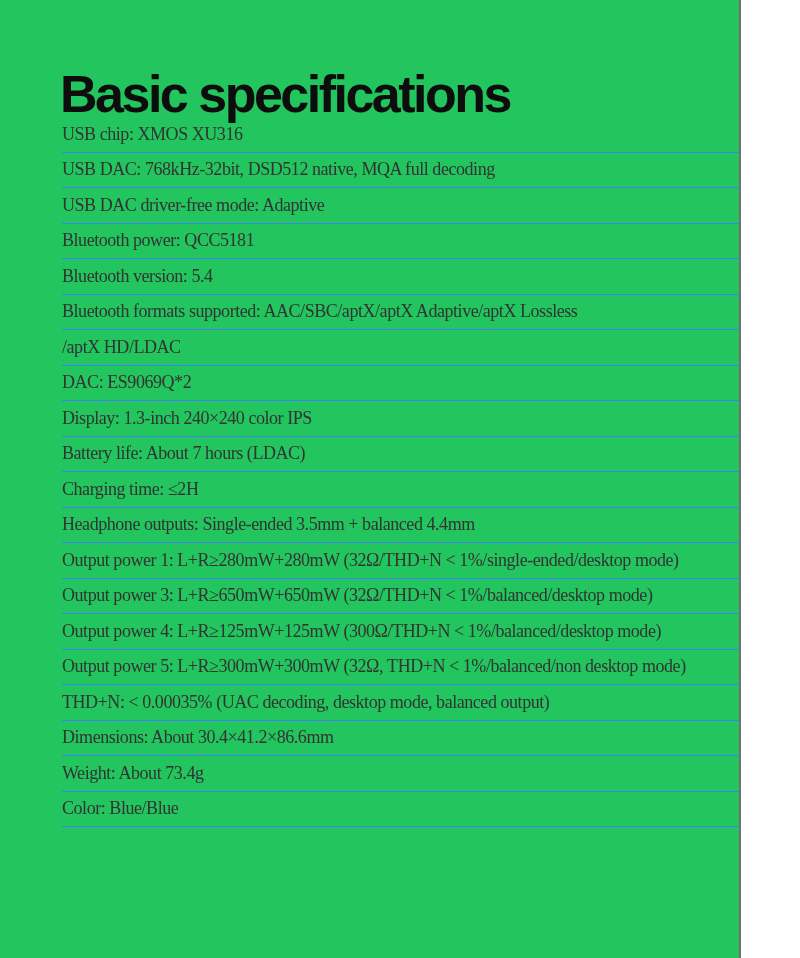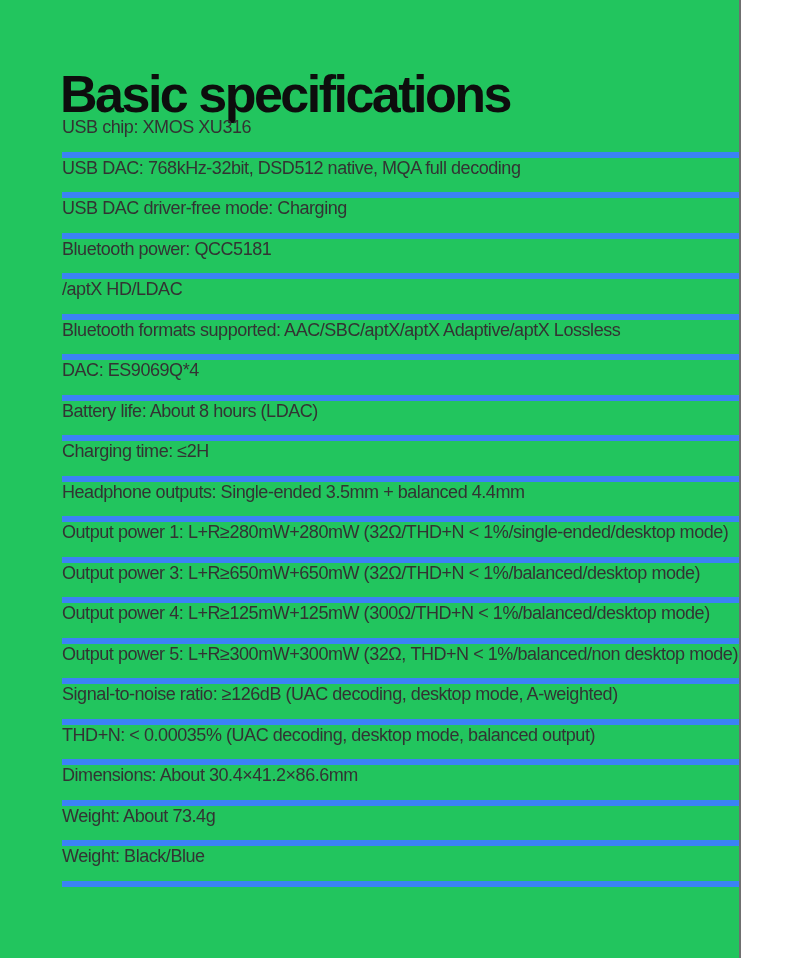--- a/index.html
+++ b/index.html
@@ -36,22 +36,24 @@
     white-space: nowrap;
   }
   .spec-list {
     position: absolute;
     left: 62px;
     top: 117px;
     width: 684px;
   }
   .spec-row {
     height: 34.5px;
-    border-bottom: 6px solid #3b82f6;
+    border-bottom: 1px solid #3b82f6;
     display: flex;
+    align-items: center;
+    font-family: Liberation Serif, serif;
   }
   .spec-text {
     font-size: 18px;
     letter-spacing: -0.45px;
     color: #333333;
     white-space: nowrap;
   }
 </style>
 </head>
 <body>
@@ -60,66 +62,69 @@
   <h1 class="title">Basic specifications</h1>
 
   <div class="spec-list">
       <div class="spec-row">
     <span class="spec-text">USB chip: XMOS XU316</span>
   </div>
       <div class="spec-row">
     <span class="spec-text">USB DAC: 768kHz-32bit, DSD512 native, MQA full decoding</span>
   </div>
       <div class="spec-row">
-    <span class="spec-text">USB DAC driver-free mode: Charging</span>
+    <span class="spec-text">USB DAC driver-free mode: Adaptive</span>
   </div>
       <div class="spec-row">
     <span class="spec-text">Bluetooth power: QCC5181</span>
   </div>
       <div class="spec-row">
-    <span class="spec-text">/aptX HD/LDAC</span>
+    <span class="spec-text">Bluetooth version: 5.4</span>
   </div>
       <div class="spec-row">
     <span class="spec-text">Bluetooth formats supported: AAC/SBC/aptX/aptX Adaptive/aptX Lossless</span>
   </div>
       <div class="spec-row">
-    <span class="spec-text">DAC: ES9069Q*4</span>
+    <span class="spec-text">/aptX HD/LDAC</span>
   </div>
       <div class="spec-row">
-    <span class="spec-text">Battery life: About 8 hours (LDAC)</span>
+    <span class="spec-text">DAC: ES9069Q*2</span>
+  </div>
+      <div class="spec-row">
+    <span class="spec-text">Display: 1.3-inch 240×240 color IPS</span>
+  </div>
+      <div class="spec-row">
+    <span class="spec-text">Battery life: About 7 hours (LDAC)</span>
   </div>
       <div class="spec-row">
     <span class="spec-text">Charging time: ≤2H</span>
   </div>
       <div class="spec-row">
     <span class="spec-text">Headphone outputs: Single-ended 3.5mm + balanced 4.4mm</span>
   </div>
       <div class="spec-row">
     <span class="spec-text">Output power 1: L+R≥280mW+280mW (32Ω/THD+N &lt; 1%/single-ended/desktop mode)</span>
   </div>
       <div class="spec-row">
     <span class="spec-text">Output power 3: L+R≥650mW+650mW (32Ω/THD+N &lt; 1%/balanced/desktop mode)</span>
   </div>
       <div class="spec-row">
     <span class="spec-text">Output power 4: L+R≥125mW+125mW (300Ω/THD+N &lt; 1%/balanced/desktop mode)</span>
   </div>
       <div class="spec-row">
     <span class="spec-text">Output power 5: L+R≥300mW+300mW (32Ω, THD+N &lt; 1%/balanced/non desktop mode)</span>
   </div>
       <div class="spec-row">
-    <span class="spec-text">Signal-to-noise ratio: ≥126dB (UAC decoding, desktop mode, A-weighted)</span>
-  </div>
-      <div class="spec-row">
     <span class="spec-text">THD+N:  &lt; 0.00035% (UAC decoding, desktop mode, balanced output)</span>
   </div>
       <div class="spec-row">
     <span class="spec-text">Dimensions: About 30.4×41.2×86.6mm</span>
   </div>
       <div class="spec-row">
     <span class="spec-text">Weight: About 73.4g</span>
   </div>
       <div class="spec-row">
-    <span class="spec-text">Weight: Black/Blue</span>
+    <span class="spec-text">Color: Blue/Blue</span>
   </div>
     </div>
 
   <div class="right-edge"></div>
 </div>
 
 </body></html>

